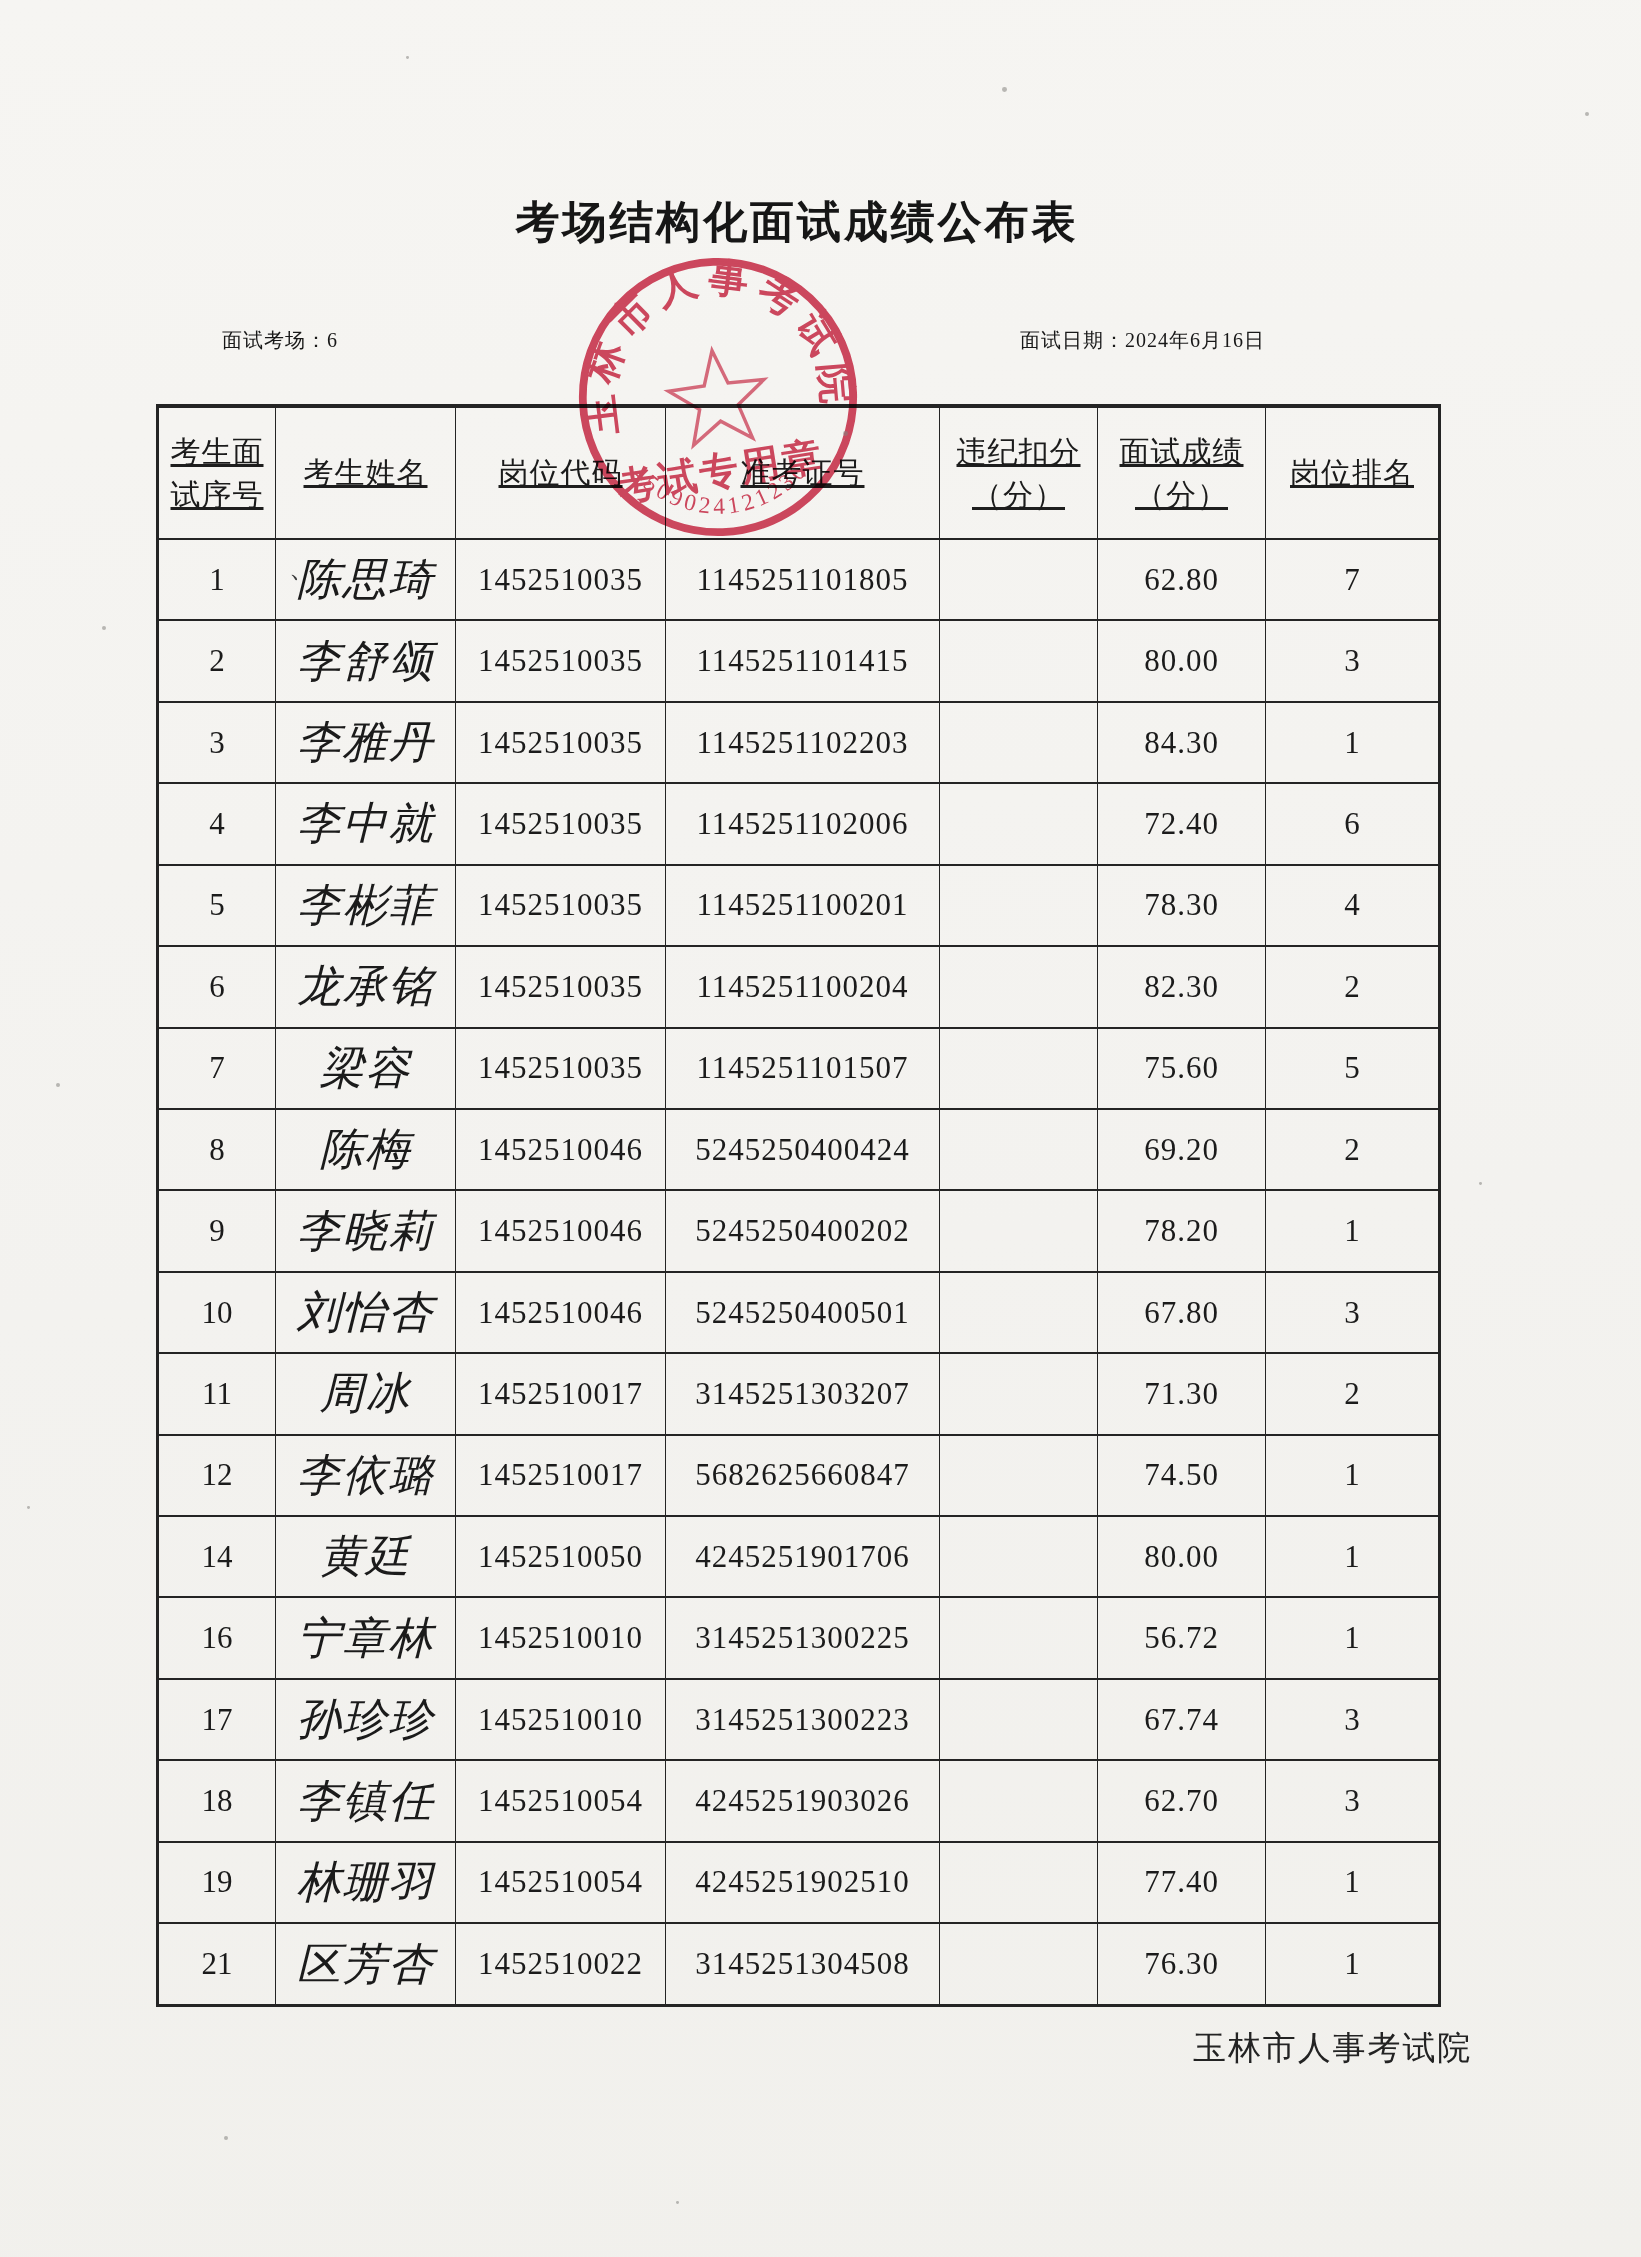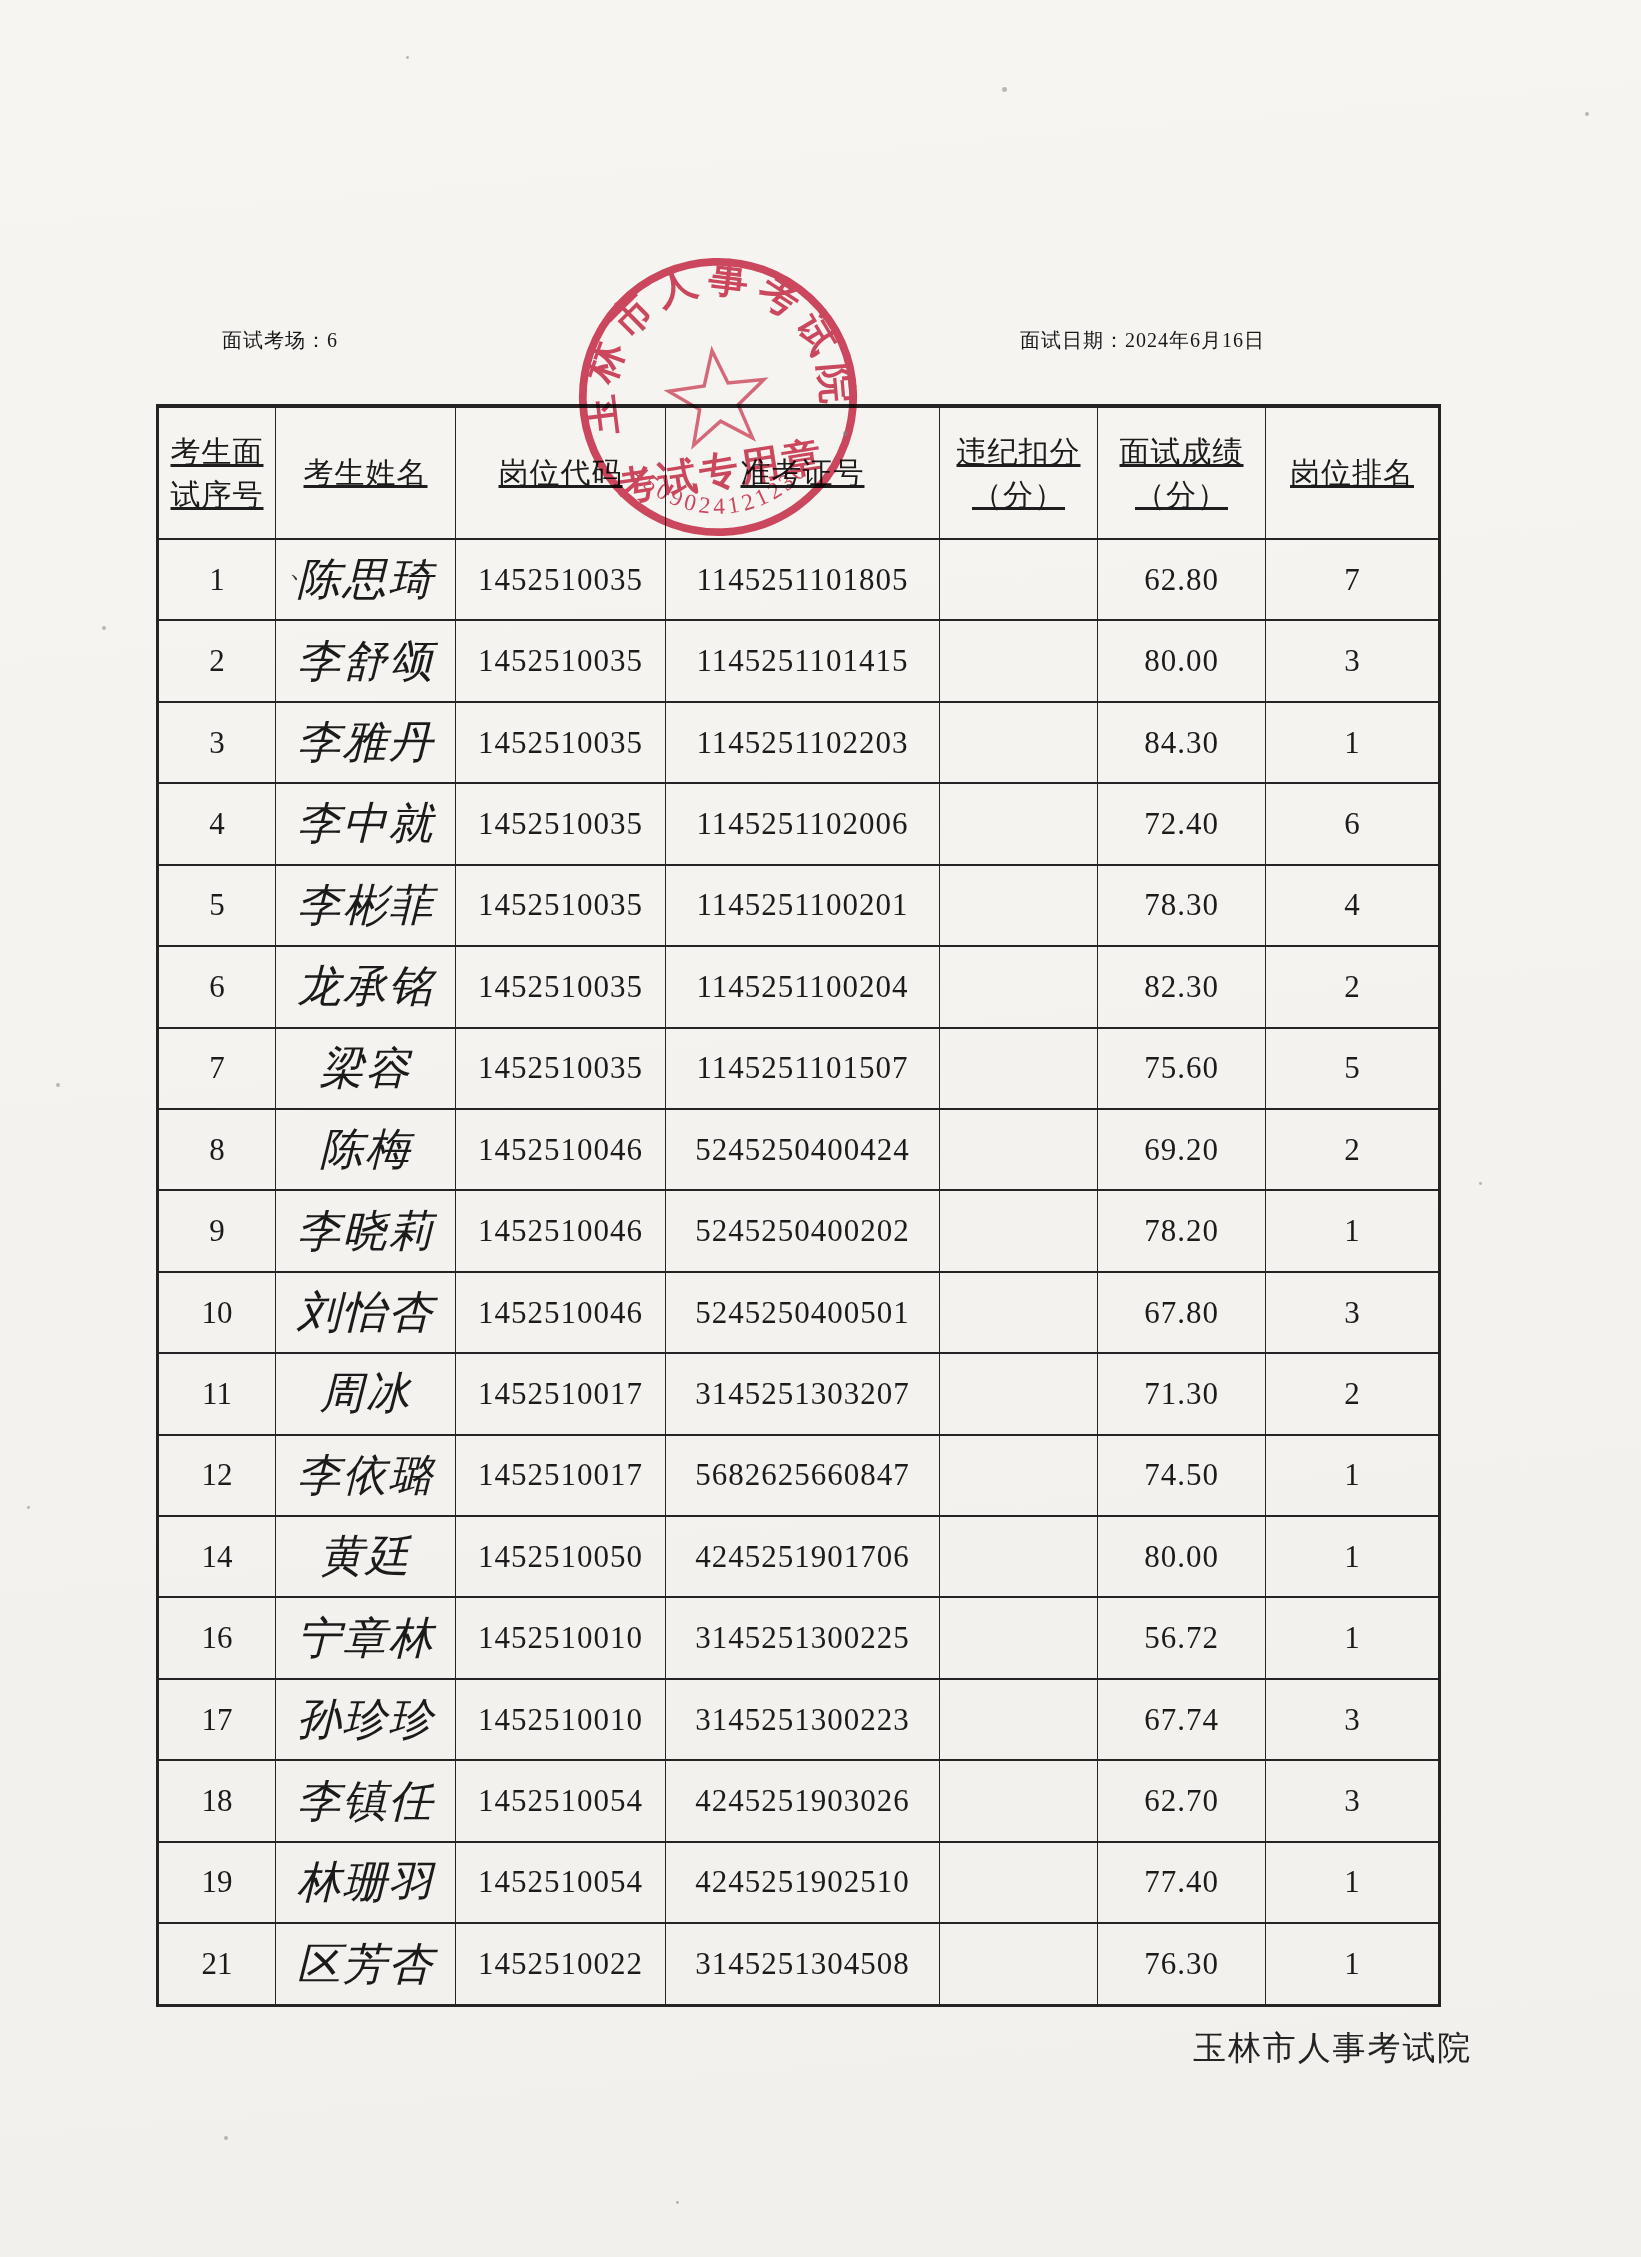--- a/index.html
+++ b/index.html
@@ -111,20 +111,21 @@
     background: #85847f;
     border-radius: 50%;
     opacity: 0.55;
   }
 </style>
 </head>
 <body>
 
 <div class="page">
 
+  <h1 class="title">考场结构化面试成绩公布表</h1>
 
   <div class="meta room">面试考场：6</div>
   <div class="meta date">面试日期：2024年6月16日</div>
 
   <table class="score-table">
     <colgroup>
       <col style="width:118px">
         <col style="width:180px">
         <col style="width:210px">
       <col style="width:274px">

